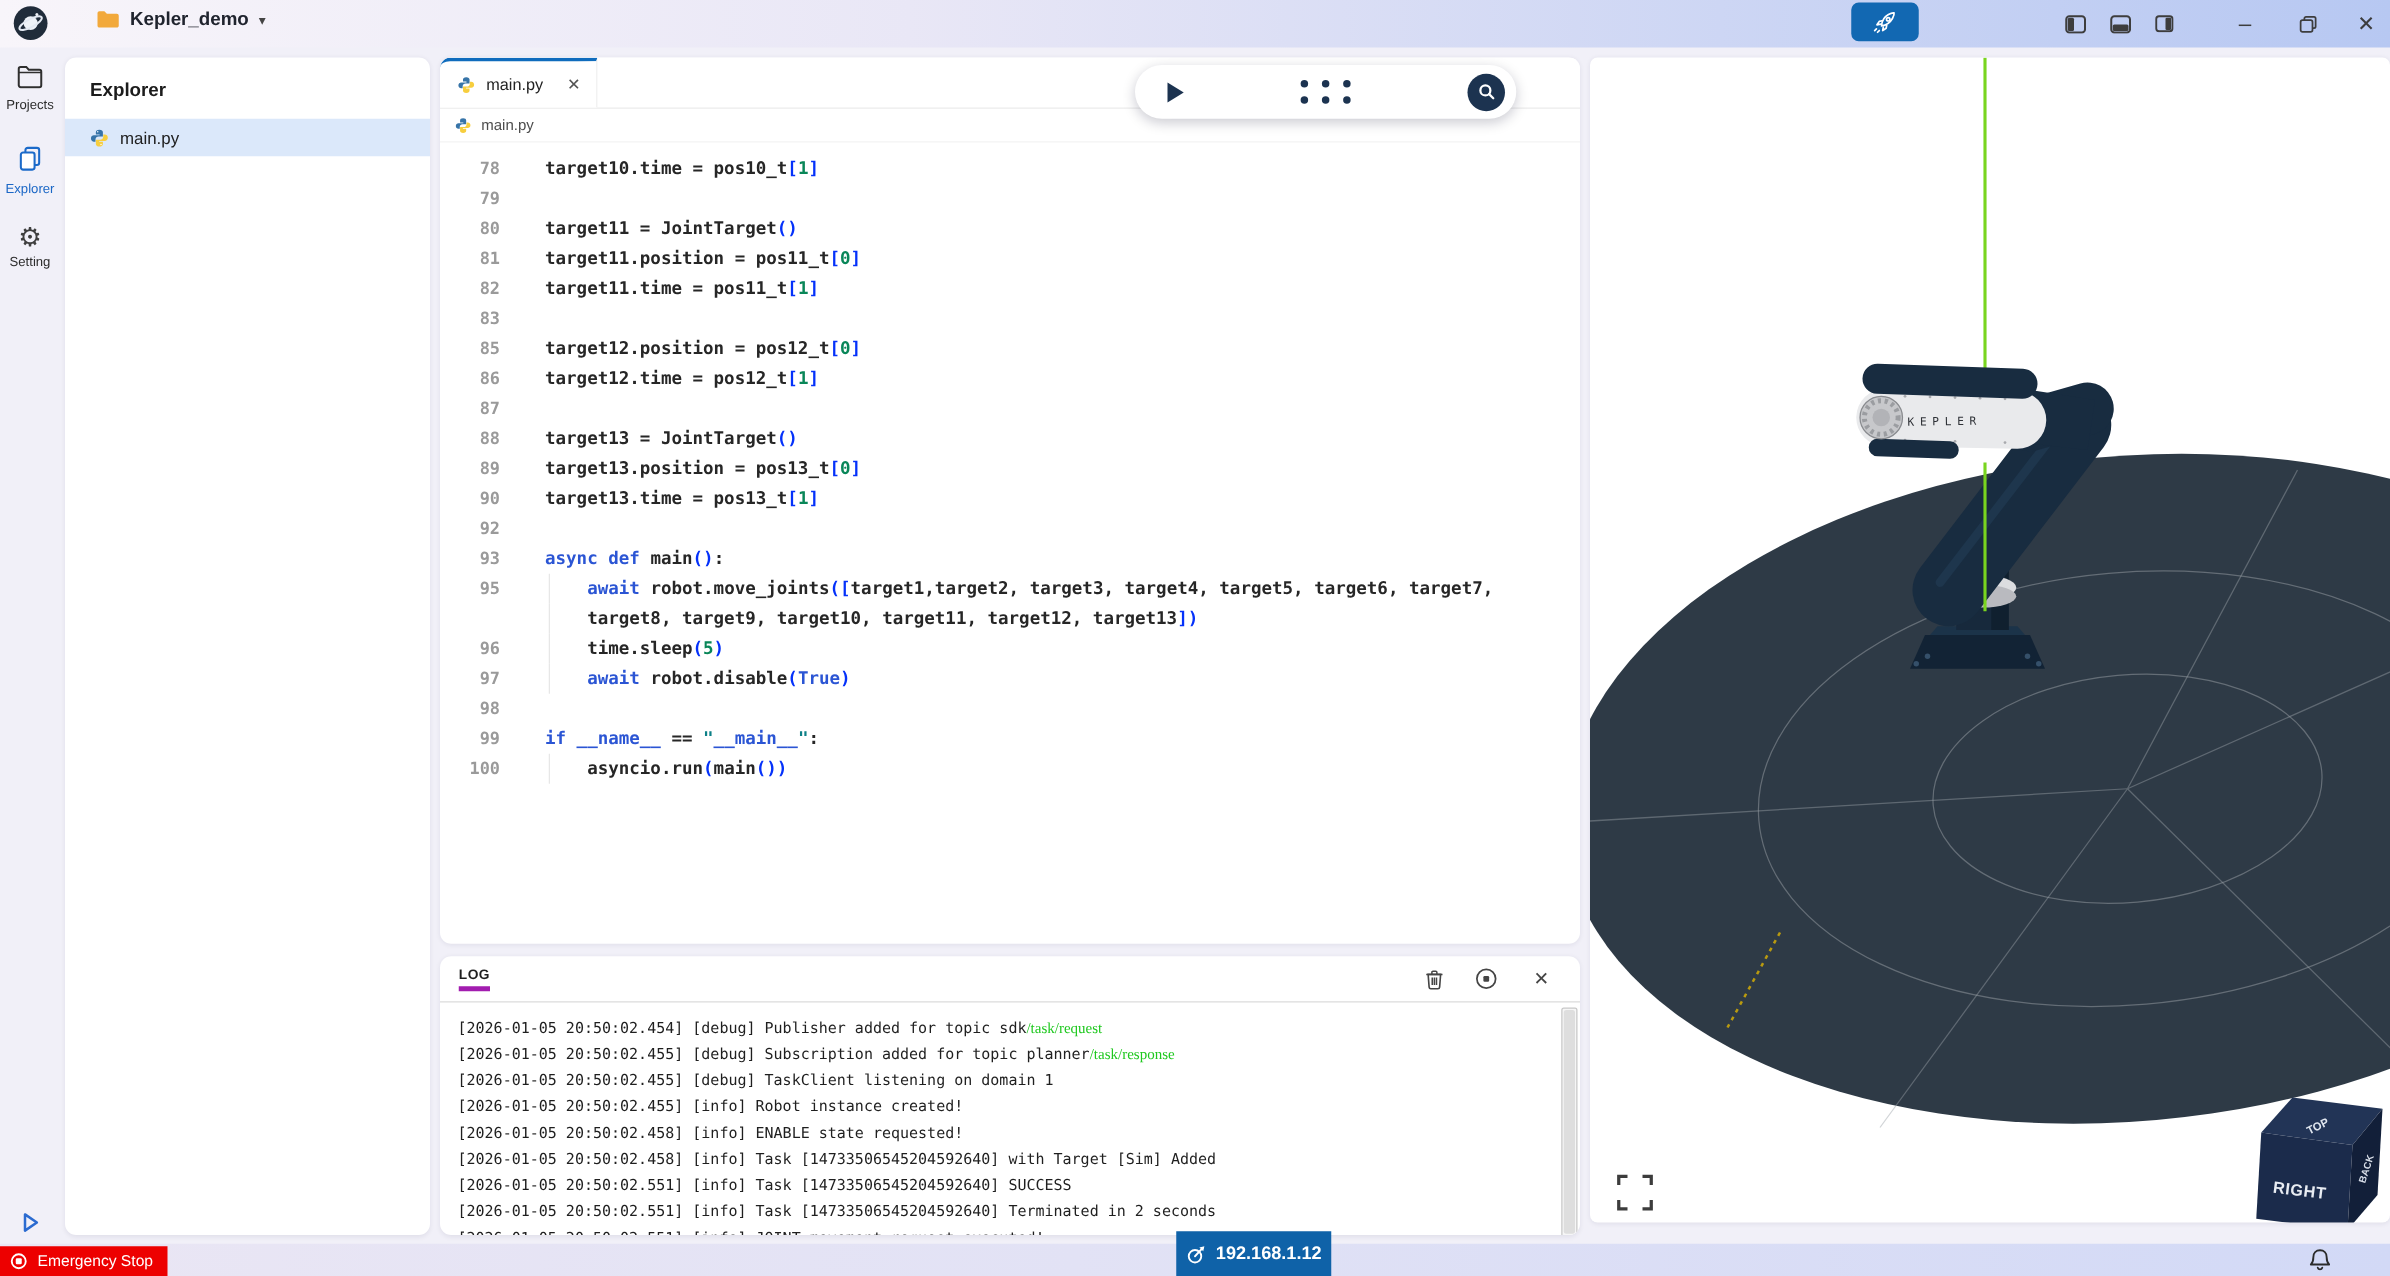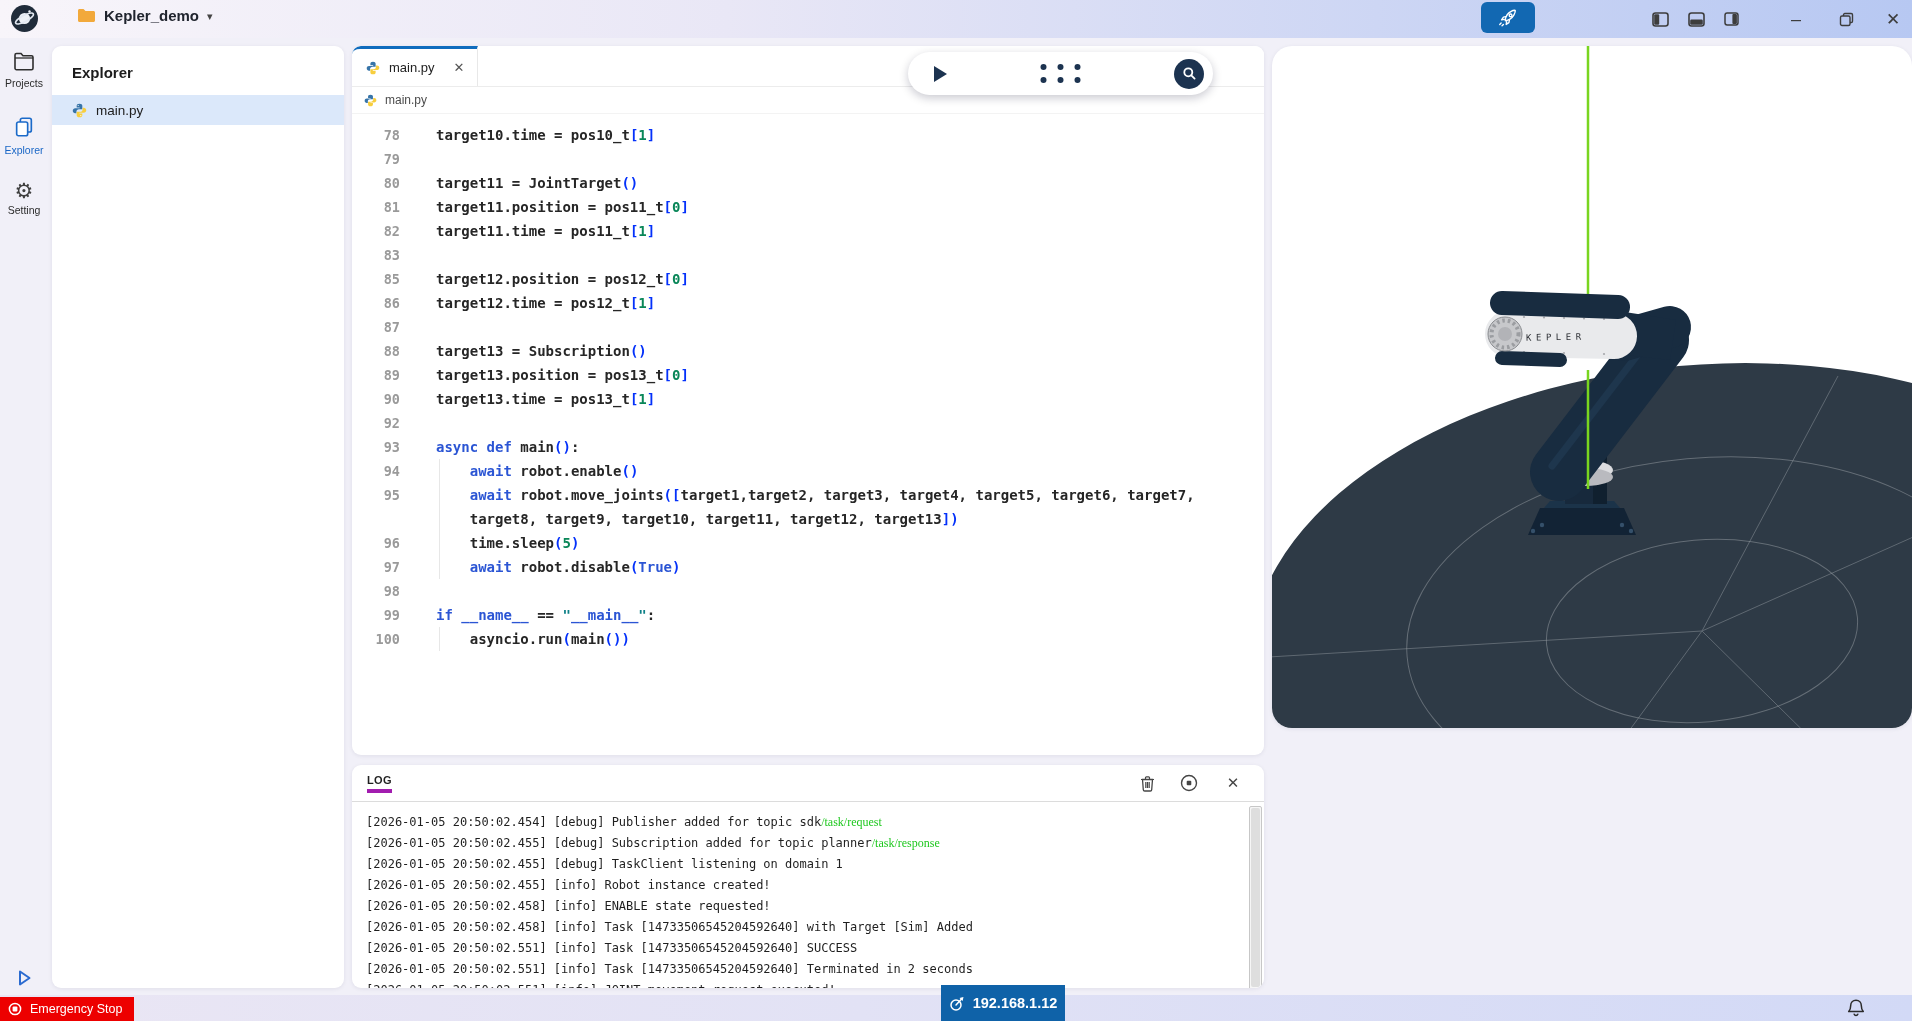--- a/index.html
+++ b/index.html
@@ -30,21 +30,21 @@
   .rail-item.active,.rail-item.active .lbl{color:#1b67c6;}
   .rail-run{position:absolute;left:0;top:930px;width:48px;text-align:center;color:#2b6bd0;}
   .rail-run .lbl{display:block;font-size:11px;margin-top:1px;color:#2b6bd0;}
   .gear{font-size:21px;line-height:20px;color:#3f3f3f;}
 
   
   .card{position:absolute;background:#fff;border-radius:9px;box-shadow:0 1px 4px rgba(25,25,70,.08);}
   .explorer{left:52px;top:46px;width:292px;height:942px;}
   .editor{left:352px;top:46px;width:912px;height:709px;overflow:hidden;}
   .logcard{left:352px;top:765px;width:912px;height:223px;overflow:hidden;}
-  .viewport{left:1272px;top:46px;width:640px;height:682px;overflow:hidden;border-radius:20px;}
+  .viewport{left:1272px;top:46px;width:640px;height:932px;overflow:hidden;border-radius:6px;}
 
   
   .exp-title{padding:18px 0 14px 20px;font-size:15px;font-weight:bold;color:#1c1c1c;}
   .file-row{height:30px;display:flex;align-items:center;gap:9px;padding-left:20px;
     background:#dbe8fa;font-size:13.5px;color:#202020;cursor:pointer;}
 
   
   .tabstrip{height:40px;border-bottom:1px solid #ececec;position:relative;background:#fff;}
   .tab{position:absolute;left:0;top:0;width:126px;height:40px;background:#fff;
     border-top:3px solid #0f6cbd;border-right:1px solid #e8e8e8;border-radius:8px 0 0 0;
@@ -216,26 +216,25 @@
     <div class="codewrap" id="code-rows">
         <div class="crow"><span class="ln">78</span><span class="cl"><span class="tok-d">target10.time = pos10_t</span><span class="tok-b">[</span><span class="tok-n">1</span><span class="tok-b">]</span></span></div>
         <div class="crow"><span class="ln">79</span><span class="cl"></span></div>
         <div class="crow"><span class="ln">80</span><span class="cl"><span class="tok-d">target11 = JointTarget</span><span class="tok-b">()</span></span></div>
         <div class="crow"><span class="ln">81</span><span class="cl"><span class="tok-d">target11.position = pos11_t</span><span class="tok-b">[</span><span class="tok-n">0</span><span class="tok-b">]</span></span></div>
         <div class="crow"><span class="ln">82</span><span class="cl"><span class="tok-d">target11.time = pos11_t</span><span class="tok-b">[</span><span class="tok-n">1</span><span class="tok-b">]</span></span></div>
         <div class="crow"><span class="ln">83</span><span class="cl"></span></div>
         <div class="crow"><span class="ln">85</span><span class="cl"><span class="tok-d">target12.position = pos12_t</span><span class="tok-b">[</span><span class="tok-n">0</span><span class="tok-b">]</span></span></div>
         <div class="crow"><span class="ln">86</span><span class="cl"><span class="tok-d">target12.time = pos12_t</span><span class="tok-b">[</span><span class="tok-n">1</span><span class="tok-b">]</span></span></div>
         <div class="crow"><span class="ln">87</span><span class="cl"></span></div>
-        <div class="crow"><span class="ln">88</span><span class="cl"><span class="tok-d">target13 = Subscription</span><span class="tok-b">()</span></span></div>
+        <div class="crow"><span class="ln">88</span><span class="cl"><span class="tok-d">target13 = JointTarget</span><span class="tok-b">()</span></span></div>
         <div class="crow"><span class="ln">89</span><span class="cl"><span class="tok-d">target13.position = pos13_t</span><span class="tok-b">[</span><span class="tok-n">0</span><span class="tok-b">]</span></span></div>
         <div class="crow"><span class="ln">90</span><span class="cl"><span class="tok-d">target13.time = pos13_t</span><span class="tok-b">[</span><span class="tok-n">1</span><span class="tok-b">]</span></span></div>
         <div class="crow"><span class="ln">92</span><span class="cl"></span></div>
         <div class="crow"><span class="ln">93</span><span class="cl"><span class="tok-k">async</span><span class="tok-d"> </span><span class="tok-k">def</span><span class="tok-d"> main</span><span class="tok-b">()</span><span class="tok-d">:</span></span></div>
-        <div class="crow"><span class="ln">94</span><span class="cl guided"><span class="tok-d">    </span><span class="tok-k">await</span><span class="tok-d"> robot.enable</span><span class="tok-b">()</span></span></div>
         <div class="crow"><span class="ln">95</span><span class="cl guided"><span class="tok-d">    </span><span class="tok-k">await</span><span class="tok-d"> robot.move_joints</span><span class="tok-b">([</span><span class="tok-d">target1,target2, target3, target4, target5, target6, target7,</span></span></div>
         <div class="crow"><span class="ln"></span><span class="cl guided"><span class="tok-d">    target8, target9, target10, target11, target12, target13</span><span class="tok-b">])</span></span></div>
         <div class="crow"><span class="ln">96</span><span class="cl guided"><span class="tok-d">    time.sleep</span><span class="tok-b">(</span><span class="tok-n">5</span><span class="tok-b">)</span></span></div>
         <div class="crow"><span class="ln">97</span><span class="cl guided"><span class="tok-d">    </span><span class="tok-k">await</span><span class="tok-d"> robot.disable</span><span class="tok-b">(</span><span class="tok-k">True</span><span class="tok-b">)</span></span></div>
         <div class="crow"><span class="ln">98</span><span class="cl"></span></div>
         <div class="crow"><span class="ln">99</span><span class="cl"><span class="tok-k">if</span><span class="tok-d"> </span><span class="tok-k">__name__</span><span class="tok-d"> == </span><span class="tok-s">"</span><span class="tok-k">__main__</span><span class="tok-s">"</span><span class="tok-d">:</span></span></div>
         <div class="crow"><span class="ln">100</span><span class="cl guided"><span class="tok-d">    asyncio.run</span><span class="tok-b">(</span><span class="tok-d">main</span><span class="tok-b">())</span></span></div>
       </div>
   </div>
 

